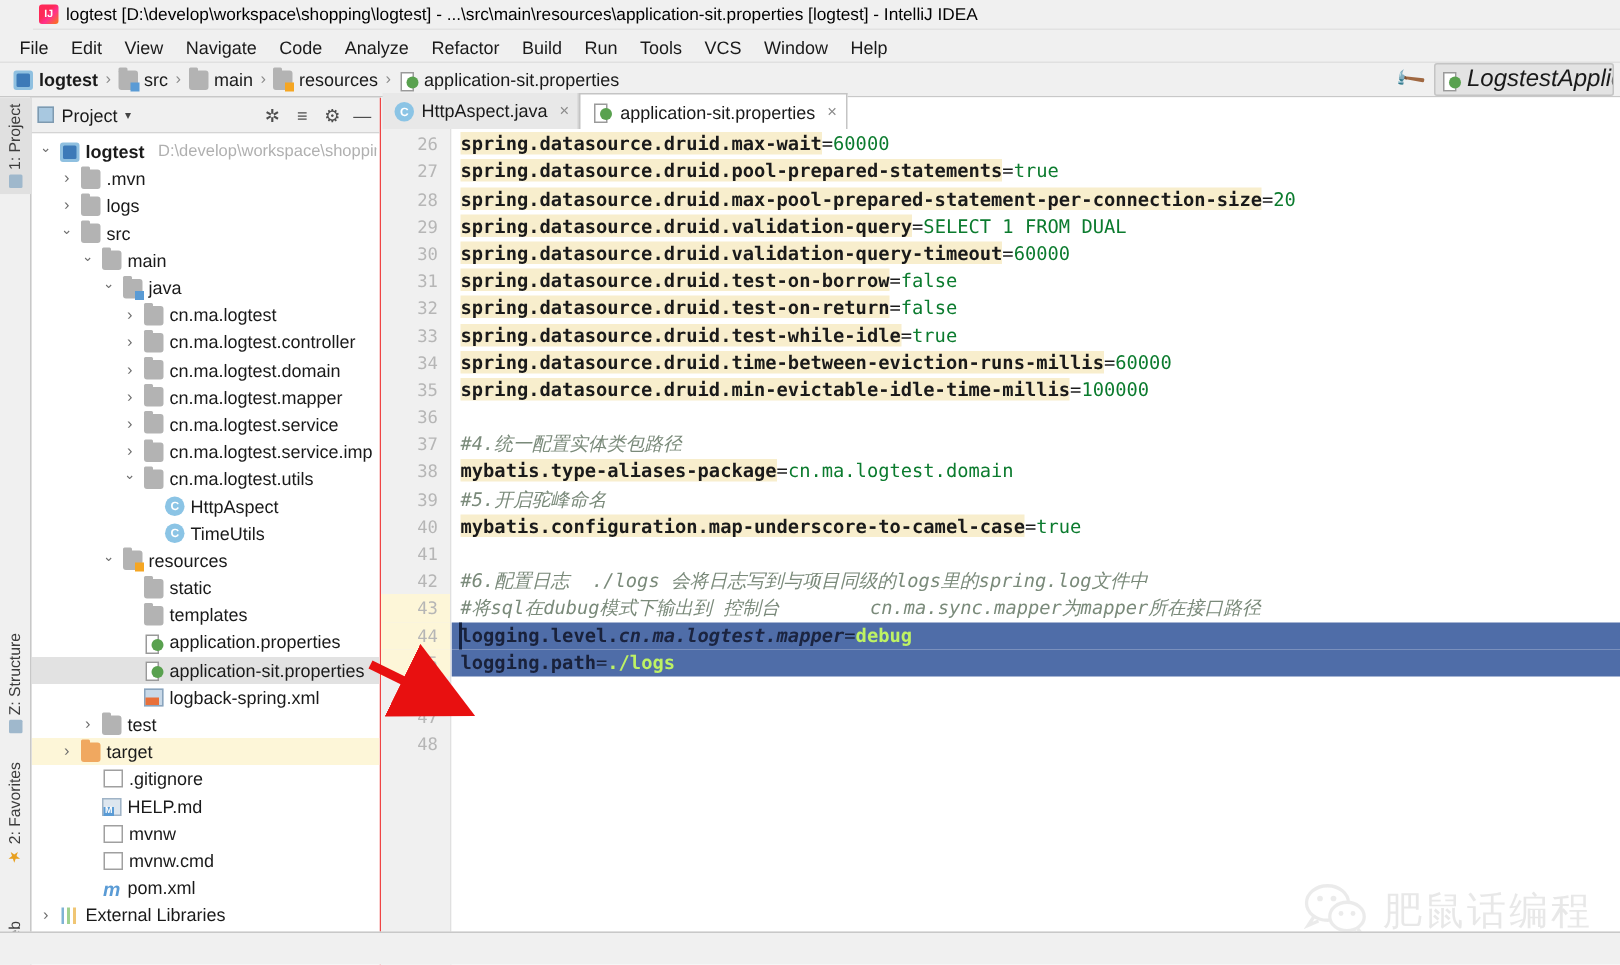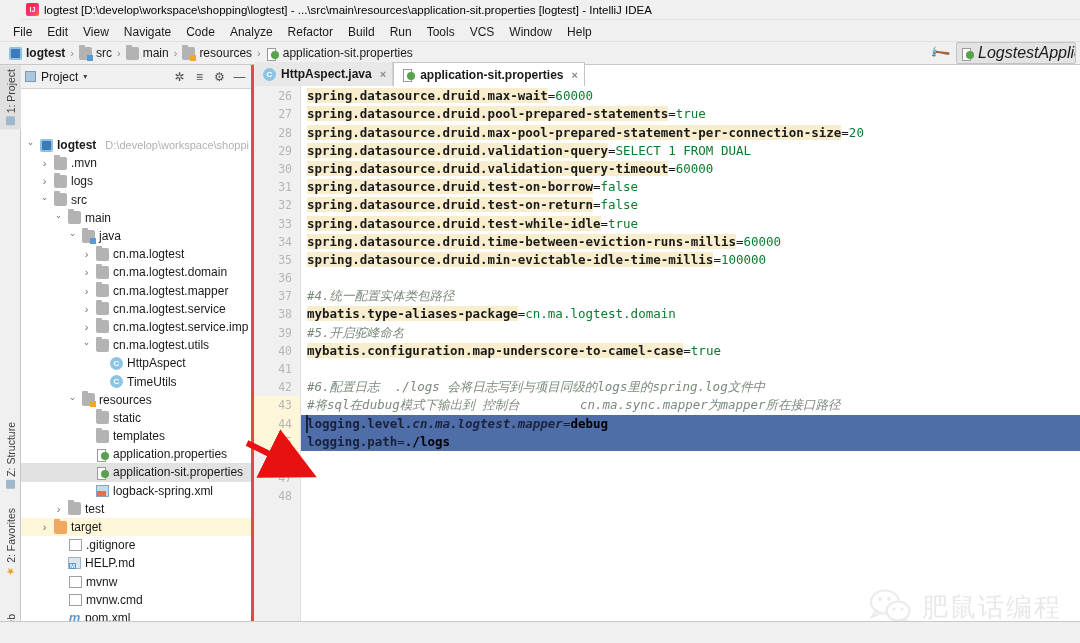--- a/index.html
+++ b/index.html
@@ -150,21 +150,21 @@
     font-size: 10.5px; color:#3c3c3c; white-space:nowrap;
     display:flex; align-items:center; gap:3px; padding:4px 3px;
     cursor:default;
   }
   .vtab.active { background:#e0e0e0; }
   .vtab .tico { width:9px; height:9px; background:#9fb8cc; border-radius:1px; flex:0 0 9px; }
   .vtab .star { color:#e8a020; font-size:10px; }
 
   
   .treepanel { width: 233px; flex:0 0 233px; background:#fff; display:flex; flex-direction:column;
-               border-right:3px solid #ef4444;gap:44px; }
+               border-right:1px solid #ef4444; }
   .panelhdr {
     height:24px; display:flex; align-items:center; background:#f0f0f0;
     border-bottom:1px solid #d4d4d4; padding:0 4px; gap:5px;
   }
   .panelhdr .pico { width:11px; height:11px; background:#a8c8e0; border:1px solid #7e9ab0; }
   .panelhdr .ptitle { font-size:12px; }
   .panelhdr .caret { font-size:8px; color:#444; }
   .panelhdr .spacer { flex:1; }
   .panelhdr .tbtn { width:15px; height:15px; display:flex; align-items:center;
                     justify-content:center; color:#4d4d4d; font-size:12px; cursor:default; }
@@ -197,21 +197,21 @@
   .gutter .ln.hl { background:#fdf6d8; }
   .gutter .ln.sel { background:#fdf6d8; }
 
   .codearea { flex:1; position:relative; padding-top:4px; overflow:hidden; background:#fff; }
   .cline {
     height:18.2px; line-height:18.2px; white-space:pre;
     font-family:"DejaVu Sans Mono", monospace; font-size:12.5px; padding-left:6px;
   }
   .cline.selected { background:#4f6da8; }
   .cline.selected .k { background:transparent; color:#19213a; font-weight:bold; }
-  .cline.selected .v { color:#000000; font-weight:bold; }
+  .cline.selected .v { color:#bef264; font-weight:bold; }
   .cline.selected .eq { color:#19213a; }
   .cline.selected .italic { color:#1b2440; }
 
   .k { background:#f8eecd; color:#1a1a1a; font-weight:bold; }
   .eq { color:#1a1a1a; }
   .v { color:#0b7b2e; }
   .cmt { color:#7a8a7a; font-style:italic; }
   .italic { font-style:italic; }
 
   .caret-bar {
@@ -359,20 +359,25 @@
           </div>
           <div class="row" style="padding-left: 46px;">
             <span class="arrow open"></span>
             <span class="ico folder-src folder"></span>
             <span class="rowlbl">java</span>
           </div>
           <div class="row" style="padding-left: 60px;">
             <span class="arrow closed"></span>
             <span class="ico folder"></span>
             <span class="rowlbl">cn.ma.logtest</span>
+          </div>
+          <div class="row" style="padding-left: 60px;">
+            <span class="arrow closed"></span>
+            <span class="ico folder"></span>
+            <span class="rowlbl">cn.ma.logtest.controller</span>
           </div>
           <div class="row" style="padding-left: 60px;">
             <span class="arrow closed"></span>
             <span class="ico folder"></span>
             <span class="rowlbl">cn.ma.logtest.domain</span>
           </div>
           <div class="row" style="padding-left: 60px;">
             <span class="arrow closed"></span>
             <span class="ico folder"></span>
             <span class="rowlbl">cn.ma.logtest.mapper</span>
@@ -530,21 +535,21 @@
           <div class="cline selected"><span class="k">logging.level.</span><span class="k italic">cn.ma.logtest.mapper</span><span class="eq">=</span><span class="v">debug</span></div>
           <div class="cline selected"><span class="k">logging.path</span><span class="eq">=</span><span class="v">./logs</span></div>
           <div class="cline">&nbsp;</div>
           <div class="cline">&nbsp;</div>
           <div class="cline">&nbsp;</div>
           <div class="caret-bar" style="top: 349.8px;"></div>
         </div>
     </div>
   </div>
 
-  <div id="tabbar" style="position:absolute; left:255px; top:62px; height:24px; display:flex; font-weight:bold;">
+  <div id="tabbar" style="position:absolute; left:255px; top:62px; height:24px; display:flex; ">
       <div style="display: flex; align-items: center; gap: 5px; height: 24px; padding: 0px 6px 0px 8px; font-size: 12px; white-space: nowrap; background: rgb(232, 232, 232); border-right: 1px solid rgb(210, 210, 210);">
         <span class="ico cls"></span>
         <span>HttpAspect.java</span>
         <span style="color: rgb(138, 138, 138); font-size: 11px; margin-left: 3px;">×</span>
       </div>
       <div style="display: flex; align-items: center; gap: 5px; height: 24px; padding: 0px 6px 0px 8px; font-size: 12px; white-space: nowrap; background: rgb(255, 255, 255); border-top: 1px solid rgb(196, 196, 196); border-right: 1px solid rgb(196, 196, 196); border-left: 1px solid rgb(196, 196, 196); border-image: initial; border-bottom: none;">
         <span class="ico props"></span>
         <span>application-sit.properties</span>
         <span style="color: rgb(138, 138, 138); font-size: 11px; margin-left: 3px;">×</span>
       </div>

